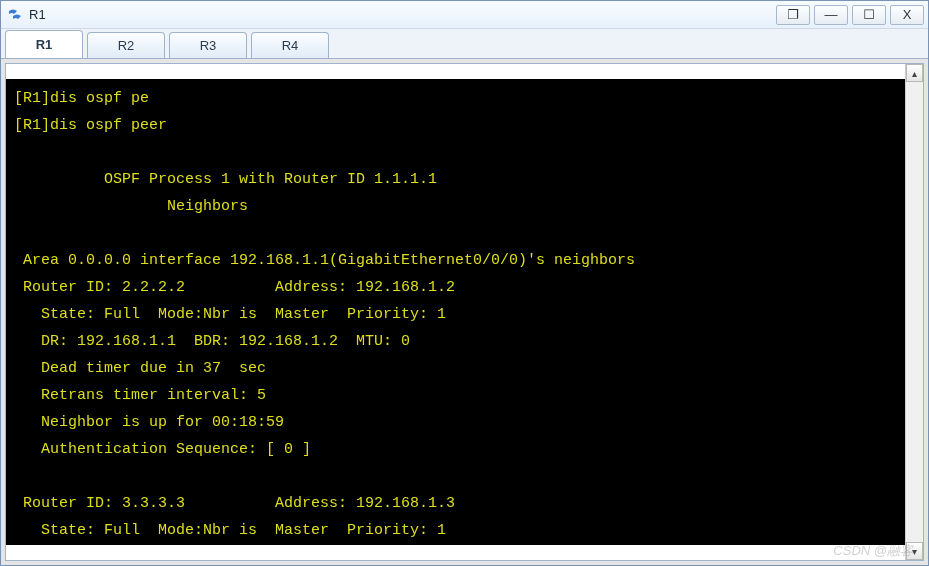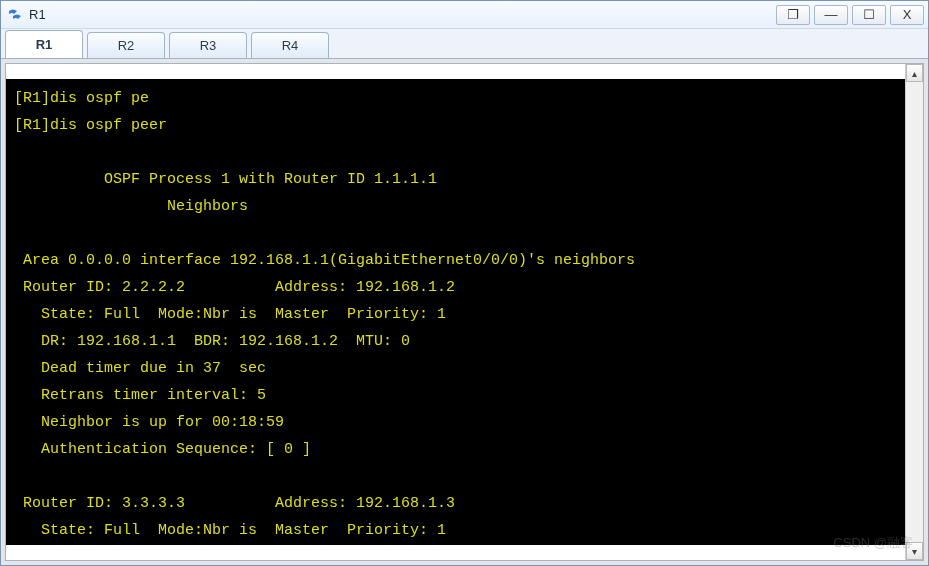--- a/index.html
+++ b/index.html
@@ -105,23 +105,23 @@
     height: 18px;
     border: 1px solid #b8b8b8;
     background: linear-gradient(#ffffff,#e6e6e6);
     display: flex; align-items: center; justify-content: center;
     font-size: 10px; color: #444;
     cursor: pointer;
   }
   .scrollbar .strack { flex: 1; }
   .watermark {
     position: absolute;
-    right: 10px; bottom: 8px;
+    right: 10px; bottom: 0;
     color: #7a7a7a; opacity: .35;
-    font-size: 13px; 
+    font-size: 13px; font-style: italic;
     pointer-events: none;
   }
 </style>
 </head>
 <body>
 
 <div class="window">
   <div class="titlebar">
     <span class="icon">
       <svg width="16" height="16" viewBox="0 0 16 16">

